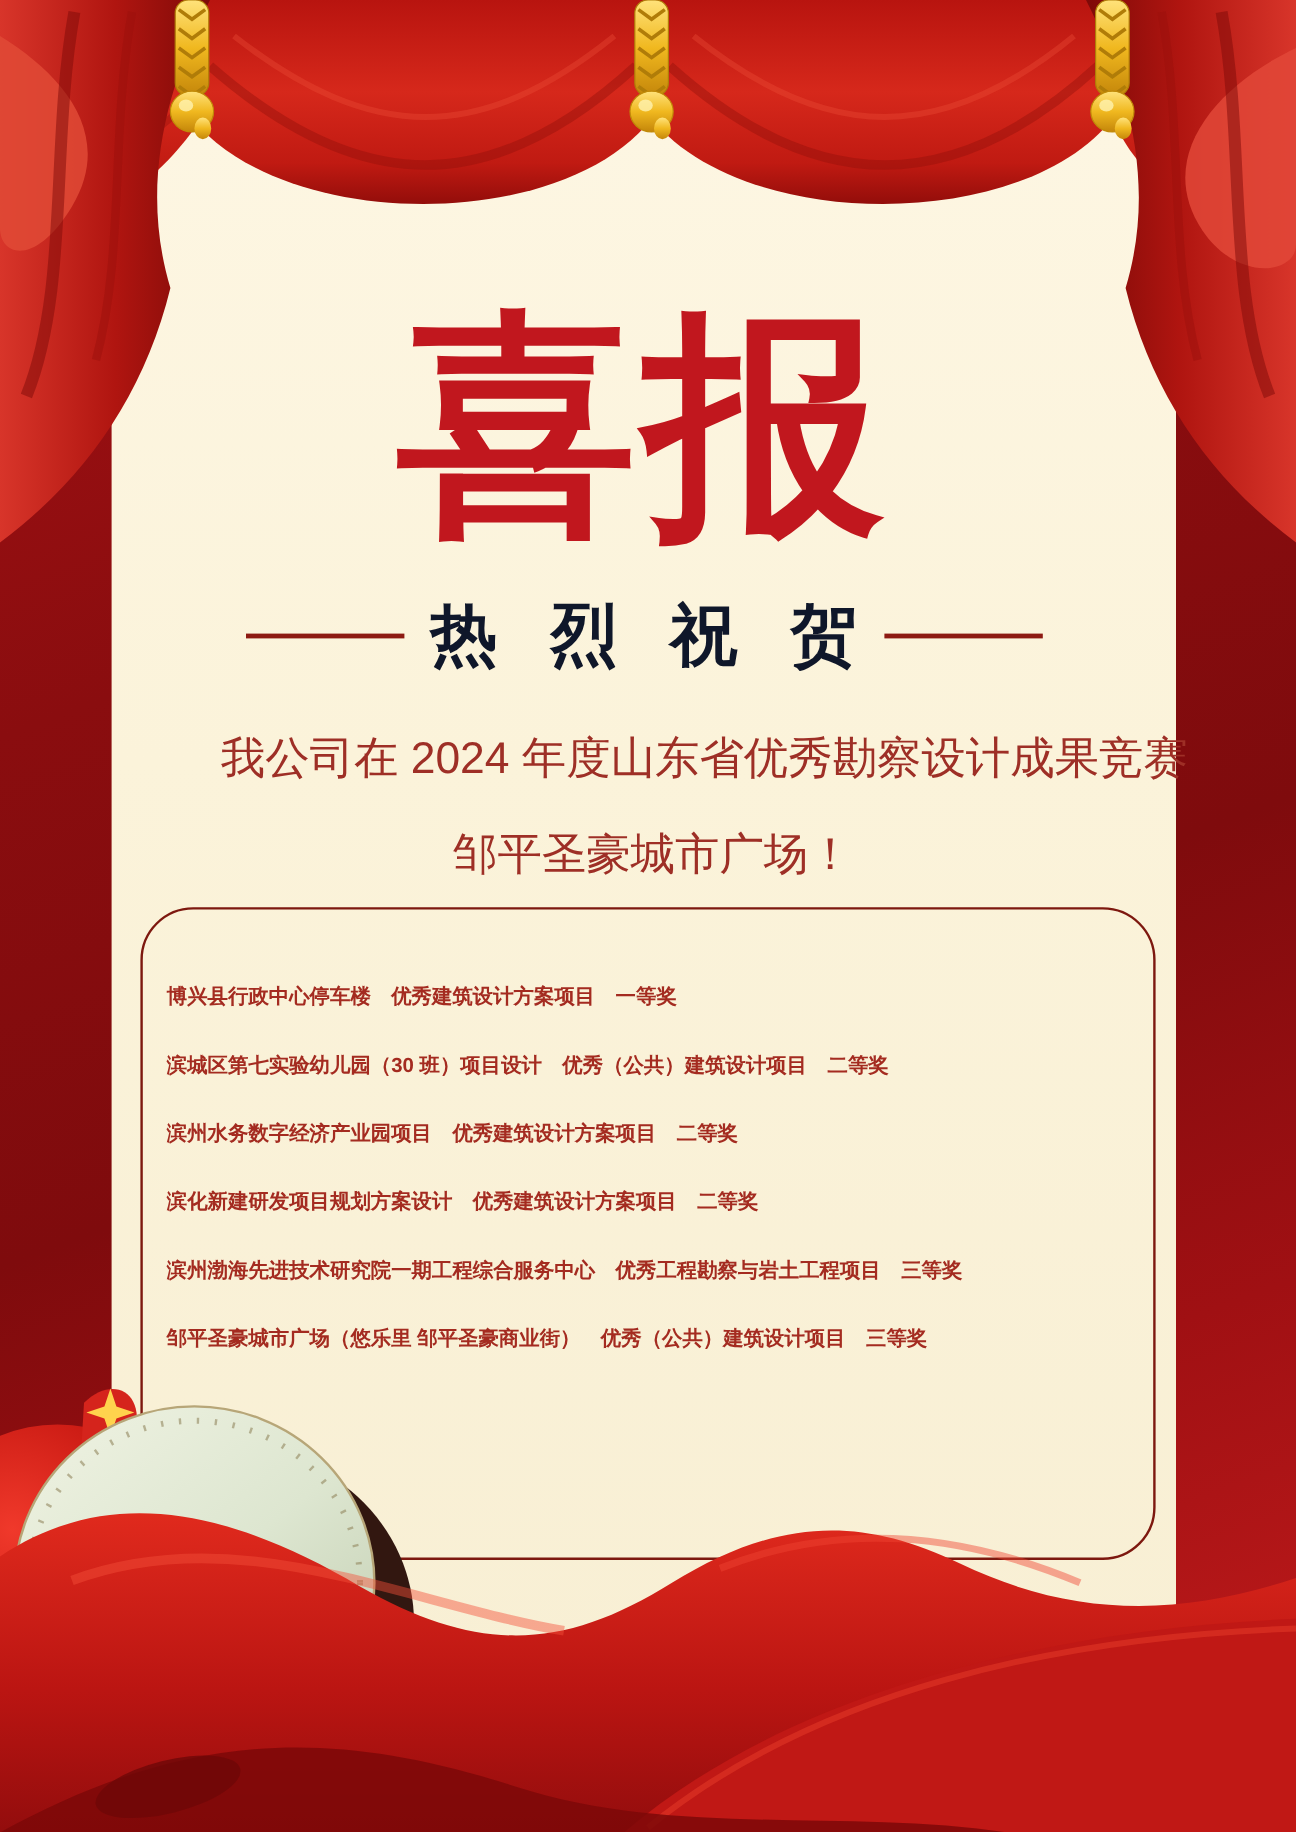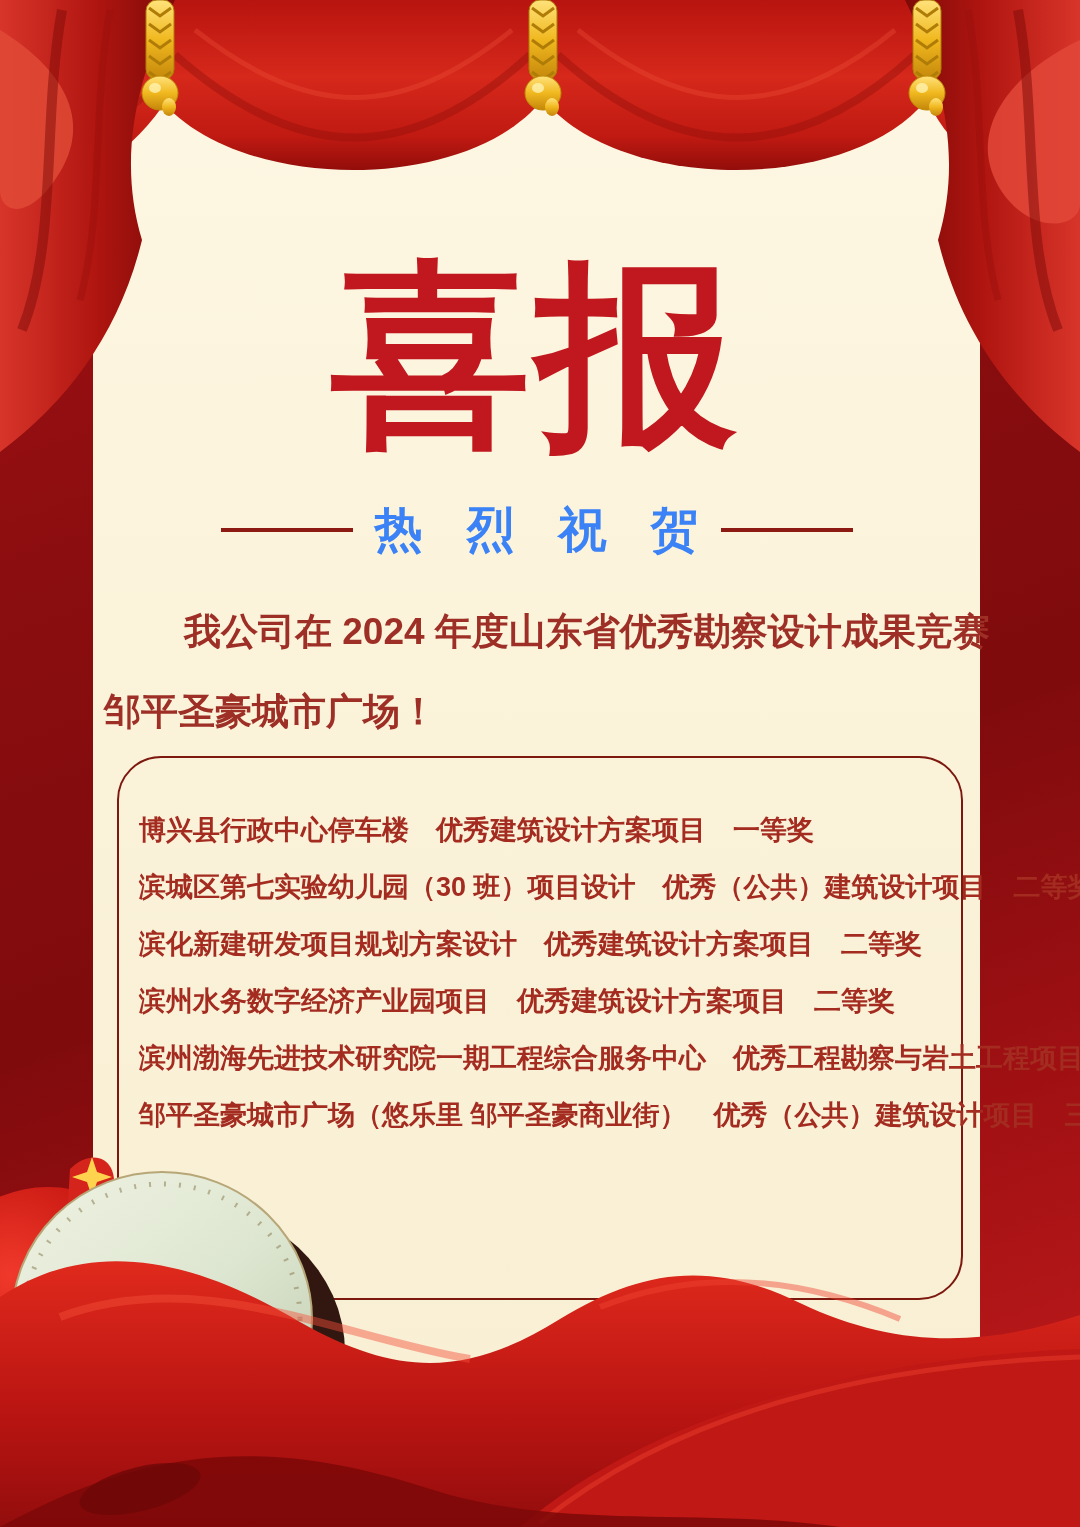--- a/index.html
+++ b/index.html
@@ -17,39 +17,39 @@
     position:absolute;left:93px;top:206px;width:887px;z-index:4;
     text-align:center;font-size:200px;line-height:1.1;font-weight:900;
     color:#c1171e;letter-spacing:6px;margin-top:40px;
   }
   .congrats-row{
     position:absolute;left:93px;top:495px;width:887px;height:70px;z-index:4;
     display:flex;align-items:center;justify-content:center;
   }
   .dash{width:132px;height:4px;background:#8d1a12;flex:0 0 auto;}
   .congrats-text{
-    font-size:48px;font-weight:800;color:#3b82f6;
+    font-size:56px;font-weight:800;color:#0f172a;
     letter-spacing:44px;margin:0 -22px 0 22px;white-space:nowrap;
   }
   .announcement{
     position:absolute;left:104px;top:592px;width:880px;z-index:4;
-    color:#9e2f26;font-weight:700;font-size:37px;
+    color:#9e2f26;font-weight:400;font-size:37px;text-align:center;
   }
   .announcement .line{line-height:80px;white-space:nowrap;}
   .announcement .line.indent{text-indent:80px;}
   .award-box{
     position:absolute;left:117px;top:756px;width:846px;height:544px;
     border:2px solid #7d180f;border-radius:44px;box-sizing:border-box;
   }
   .award-list{
     position:relative;z-index:6;
     padding:44px 18px 0 20px;
   }
   .award-item{
-    font-size:27px;font-weight:700;color:#a42b20;
+    font-size:17px;font-weight:700;color:#a42b20;
     line-height:57px;white-space:nowrap;
   }
   .bottom-art{position:absolute;left:0;top:1107px;z-index:5;}
 </style>
 </head>
 <body>
 
 <div class="panel"></div>
 
 <svg class="curtain" width="1080" height="480" viewBox="0 0 1080 480">
@@ -140,22 +140,22 @@
 
 <div class="announcement">
   <div class="line indent">我公司在 2024 年度山东省优秀勘察设计成果竞赛</div>
   <div class="line">邹平圣豪城市广场！</div>
 </div>
 
 <div class="award-box">
   <div class="award-list">
       <div class="award-item">博兴县行政中心停车楼　优秀建筑设计方案项目　一等奖</div>
       <div class="award-item">滨城区第七实验幼儿园（30 班）项目设计　优秀（公共）建筑设计项目　二等奖</div>
+      <div class="award-item">滨州水务数字经济产业园项目　优秀建筑设计方案项目　二等奖</div>
       <div class="award-item">滨化新建研发项目规划方案设计　优秀建筑设计方案项目　二等奖</div>
-      <div class="award-item">滨州水务数字经济产业园项目　优秀建筑设计方案项目　二等奖</div>
       <div class="award-item">滨州渤海先进技术研究院一期工程综合服务中心　优秀工程勘察与岩土工程项目　三等奖</div>
       <div class="award-item">邹平圣豪城市广场（悠乐里 邹平圣豪商业街）　优秀（公共）建筑设计项目　三等奖</div>
     </div>
 </div>
 
 <svg class="bottom-art" width="1080" height="420" viewBox="0 0 1080 420">
   <defs>
     <radialGradient id="gBall" cx="0.35" cy="0.35" r="0.85">
       <stop offset="0" stop-color="#f0392b"></stop>
       <stop offset="0.6" stop-color="#c4150f"></stop>

